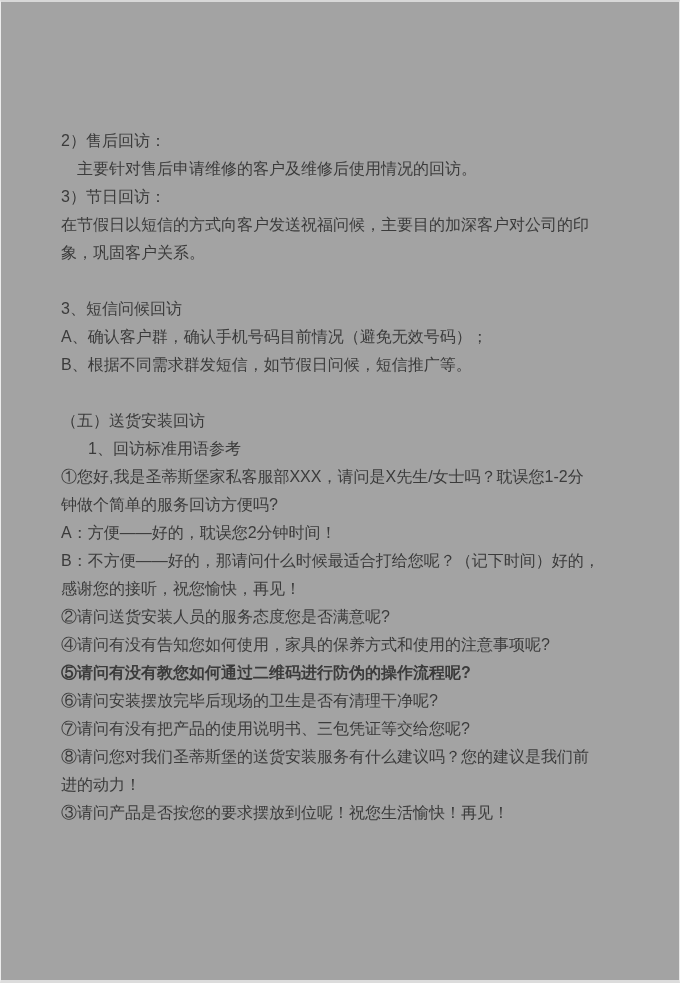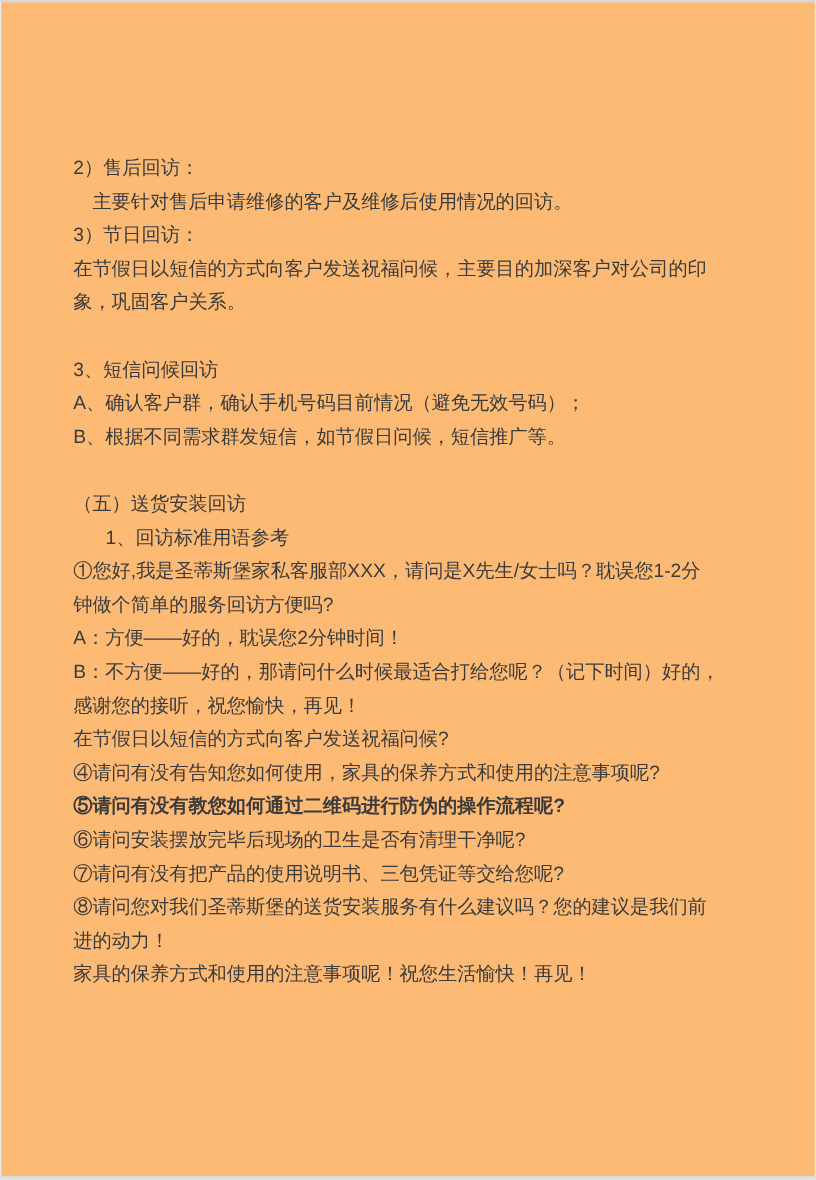--- a/index.html
+++ b/index.html
@@ -32,41 +32,41 @@
     font-size: 16px;
     color: #3b3b3b;
     white-space: pre;
     letter-spacing: 0px;
     font-weight: 400;
   }
 </style>
 </head>
 <body>
 
-<div class="page" style="background: #fdba74;">
+<div class="page" style="background: #a3a3a3;">
   <div class="content">
       <div class="line" style="color: rgb(59, 59, 59);">2）售后回访：</div>
       <div class="line" style="color: rgb(59, 59, 59); margin-left: 16px;">主要针对售后申请维修的客户及维修后使用情况的回访。</div>
       <div class="line" style="color: rgb(59, 59, 59);">3）节日回访：</div>
       <div class="line" style="color: rgb(59, 59, 59);">在节假日以短信的方式向客户发送祝福问候，主要目的加深客户对公司的印</div>
       <div class="line" style="color: rgb(59, 59, 59);">象，巩固客户关系。</div>
       <div class="line" style="color: rgb(59, 59, 59);"></div>
       <div class="line" style="color: rgb(59, 59, 59);">3、短信问候回访</div>
       <div class="line" style="color: rgb(59, 59, 59);">A、确认客户群，确认手机号码目前情况（避免无效号码）；</div>
       <div class="line" style="color: rgb(59, 59, 59);">B、根据不同需求群发短信，如节假日问候，短信推广等。</div>
       <div class="line" style="color: rgb(59, 59, 59);"></div>
       <div class="line" style="color: rgb(59, 59, 59);">（五）送货安装回访</div>
       <div class="line" style="color: rgb(59, 59, 59); margin-left: 27px;">1、回访标准用语参考</div>
       <div class="line" style="color: rgb(59, 59, 59);">①您好,我是圣蒂斯堡家私客服部XXX，请问是X先生/女士吗？耽误您1-2分</div>
       <div class="line" style="color: rgb(59, 59, 59);">钟做个简单的服务回访方便吗?</div>
       <div class="line" style="color: rgb(59, 59, 59);">A：方便——好的，耽误您2分钟时间！</div>
       <div class="line" style="color: rgb(59, 59, 59);">B：不方便——好的，那请问什么时候最适合打给您呢？（记下时间）好的，</div>
       <div class="line" style="color: rgb(59, 59, 59);">感谢您的接听，祝您愉快，再见！</div>
-      <div class="line" style="color: rgb(59, 59, 59);">在节假日以短信的方式向客户发送祝福问候?</div>
+      <div class="line" style="color: rgb(59, 59, 59);">②请问送货安装人员的服务态度您是否满意呢?</div>
       <div class="line" style="color: rgb(59, 59, 59);">④请问有没有告知您如何使用，家具的保养方式和使用的注意事项呢?</div>
       <div class="line" style="color: rgb(59, 59, 59); font-weight: bold;">⑤请问有没有教您如何通过二维码进行防伪的操作流程呢?</div>
       <div class="line" style="color: rgb(59, 59, 59);">⑥请问安装摆放完毕后现场的卫生是否有清理干净呢?</div>
       <div class="line" style="color: rgb(59, 59, 59);">⑦请问有没有把产品的使用说明书、三包凭证等交给您呢?</div>
       <div class="line" style="color: rgb(59, 59, 59);">⑧请问您对我们圣蒂斯堡的送货安装服务有什么建议吗？您的建议是我们前</div>
       <div class="line" style="color: rgb(59, 59, 59);">进的动力！</div>
-      <div class="line" style="color: rgb(59, 59, 59);">家具的保养方式和使用的注意事项呢！祝您生活愉快！再见！</div>
+      <div class="line" style="color: rgb(59, 59, 59);">③请问产品是否按您的要求摆放到位呢！祝您生活愉快！再见！</div>
     </div>
 </div>
 
 </body></html>

